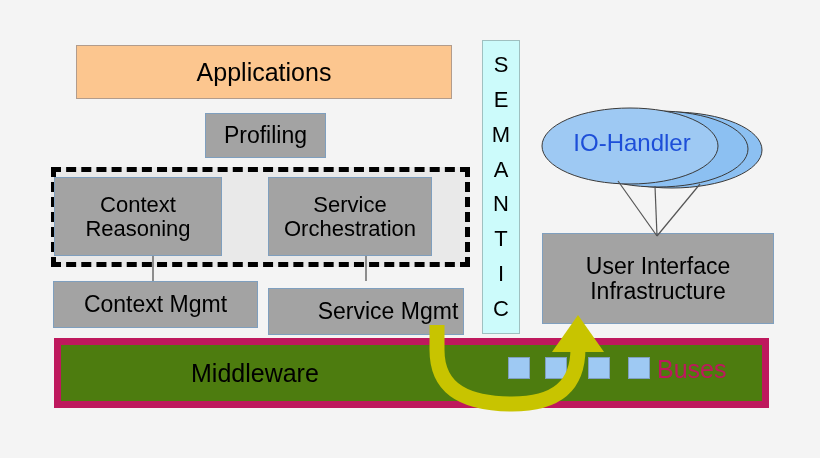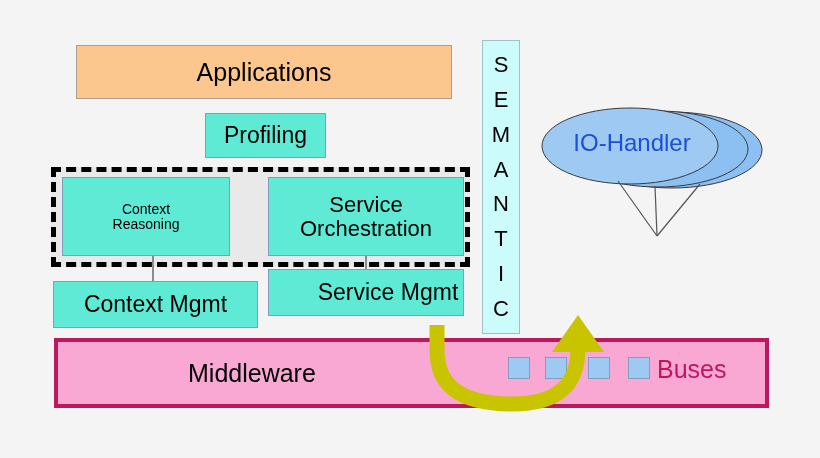--- a/index.html
+++ b/index.html
@@ -24,30 +24,30 @@
     display: flex;
     align-items: center;
     justify-content: center;
     text-align: center;
     color: #000;
     line-height: 1.05;
     white-space: pre-line;
     z-index: 4;
   }
   .blue {
-    background: #5eead4;
+    background: #a3a3a3;
     border: 1px solid #7f9fbe;
   }
   .peach {
     background: #fcc68f;
     border: 1px solid #b29c8c;
   }
   .yellow {
-    background: #f9a8d4;
-    border: 4px solid #be185d;
+    background: #4d7c0f;
+    border: 7px solid #be185d;
   }
   .cyan {
     background: #ccfbfb;
     border: 1px solid #9fc0c0;
   }
   
   #applications {
     left: 76px; top: 45px; width: 376px; height: 54px;
     font-size: 25px;
   }
@@ -65,34 +65,34 @@
   #semantic-col .letter { display: block; line-height: 1; }
   #dashed-group {
     position: absolute;
     left: 51px; top: 167px; width: 419px; height: 100px;
     box-sizing: border-box;
     border: 5px dashed #000;
     background: #e9e9e9;
     z-index: 2;
   }
   #context-reasoning {
-    left: 62px; top: 177px; width: 168px; height: 79px;
-    font-size: 14px;
+    left: 54px; top: 177px; width: 168px; height: 79px;
+    font-size: 22px;
   }
   #service-orchestration {
-    left: 268px; top: 177px; width: 196px; height: 79px;
+    left: 268px; top: 177px; width: 164px; height: 79px;
     font-size: 22px;
   }
   #context-mgmt {
     left: 53px; top: 281px; width: 205px; height: 47px;
     font-size: 23px;
     text-align: right;
   }
   #service-mgmt {
-    left: 268px; top: 269px; width: 196px; height: 47px;
+    left: 268px; top: 288px; width: 196px; height: 47px;
     font-size: 23px;
     padding-left: 44px;
   }
   #middleware {
     left: 54px; top: 338px; width: 715px; height: 70px;
     justify-content: flex-start;
     padding-left: 130px;
     font-size: 25px;
     z-index: 1;
   }
@@ -174,20 +174,22 @@
     <span class="letter">M</span>
     <span class="letter">A</span>
     <span class="letter">N</span>
     <span class="letter">T</span>
     <span class="letter">I</span>
     <span class="letter">C</span>
   </div>
 
   <div class="box yellow" id="middleware">Middleware</div>
 
+  <div class="box blue" id="ui-infrastructure">User Interface
+Infrastructure</div>
 
   <div class="bus-square" style="left:508px;"></div>
   <div class="bus-square" style="left:545px;"></div>
   <div class="bus-square" style="left:588px;"></div>
   <div class="bus-square" style="left:628px;"></div>
 
   <svg id="svg-layer" viewBox="0 0 820 458" xmlns="http://www.w3.org/2000/svg">
 
     <ellipse cx="672" cy="150" rx="90" ry="38" fill="#8cc0f2" stroke="#3a3a3a" stroke-width="1"></ellipse>
     <ellipse cx="658" cy="149" rx="90" ry="38" fill="#8cc0f2" stroke="#3a3a3a" stroke-width="1"></ellipse>

